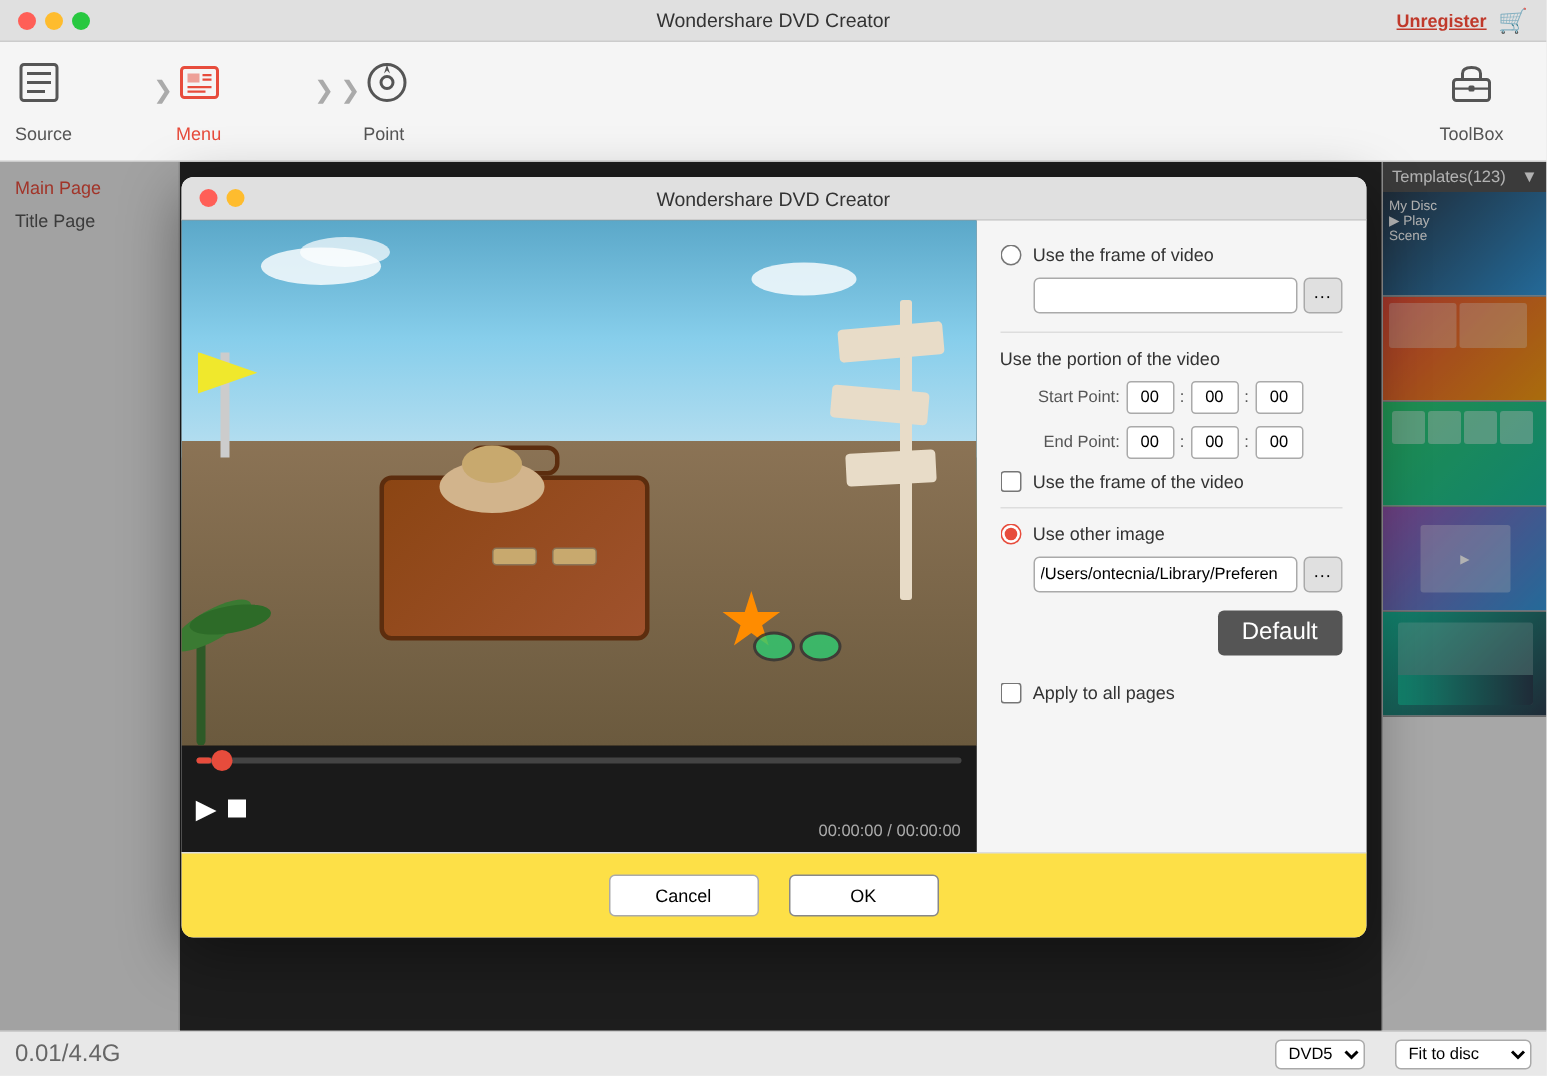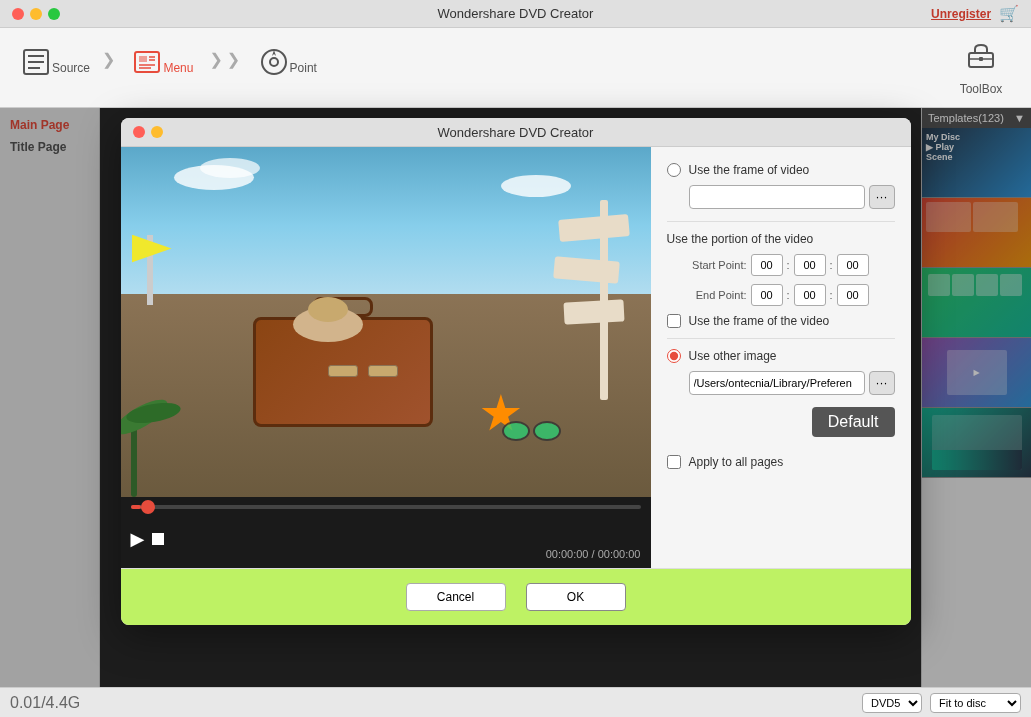--- a/index.html
+++ b/index.html
@@ -62,22 +62,21 @@
     .toolbar {
       background: #f5f5f5;
       border-bottom: 1px solid #ccc;
       display: flex;
       align-items: center;
       height: 80px;
       padding: 0 10px;
     }
     .toolbar-item {
       display: flex;
-      flex-direction: row;
-      align-items: center;
+      flex-direction: column;
       justify-content: center;
       width: 90px;
       height: 70px;
       cursor: pointer;
       position: relative;
     }
     .toolbar-item.active .toolbar-icon {
       color: #e74c3c;
     }
     .toolbar-item.active .toolbar-label {
@@ -109,25 +108,24 @@
     
     .main-area {
       display: flex;
       height: calc(717px - 28px - 80px - 30px);
       background: #d0d0d0;
       position: relative;
     }
 
     
     .left-sidebar {
-      width: 100px;
+      width: 120px;
       background: #e8e8e8;
       padding: 10px;
       border-right: 1px solid #ccc;
-      font-weight: bold;
     }
     .sidebar-label {
       font-size: 12px;
       color: #e74c3c;
       margin-bottom: 8px;
       cursor: pointer;
     }
     .sidebar-label2 {
       font-size: 12px;
       color: #555;
@@ -169,21 +167,21 @@
       padding: 0 10px;
       gap: 10px;
     }
     .status-bar-info {
       flex: 1;
       font-size: 16px;
       color: #666;
     }
     .status-bar-right {
       display: flex;
-      gap: 8px;
+      gap: 20px;
       align-items: center;
     }
     .status-select {
       font-size: 11px;
       padding: 2px 4px;
       border: 1px solid #aaa;
       border-radius: 4px;
       background: white;
       cursor: pointer;
     }
@@ -412,21 +410,21 @@
       font-size: 16px;
       cursor: pointer;
       float: right;
       margin-bottom: 8px;
     }
     .dialog-footer {
       display: flex;
       justify-content: center;
       gap: 20px;
       padding: 14px 0;
-      background: #bef264;
+      background: #fde047;
       border-top: 1px solid #ddd;
     }
     .footer-btn {
       width: 100px;
       height: 28px;
       border: 1px solid #aaa;
       border-radius: 4px;
       font-size: 12px;
       cursor: pointer;
       background: white;
@@ -534,21 +532,21 @@
 
   <div class="center-area">
   </div>
 
   <div class="right-sidebar">
     <div class="right-sidebar-header">
       <span>Templates(123)</span>
       <span style="cursor:pointer;">▼</span>
     </div>
     <div class="thumb-container thumb-1">
-      <div style="color:white;font-size:9px;padding:4px;font-weight:bold;">My Disc<br>▶ Play<br>Scene</div>
+      <div style="color:white;font-size:9px;padding:4px;font-weight:normal;">My Disc<br>▶ Play<br>Scene</div>
     </div>
     <div class="thumb-container thumb-2">
       <div style="display:flex;flex-wrap:wrap;gap:2px;padding:4px;">
         <div style="width:45px;height:30px;background:rgba(255,255,255,0.3);border-radius:2px;"></div>
         <div style="width:45px;height:30px;background:rgba(255,255,255,0.3);border-radius:2px;"></div>
       </div>
     </div>
     <div class="thumb-container thumb-3">
       <div style="padding:6px;">
         <div style="display:flex;gap:2px;flex-wrap:wrap;">

